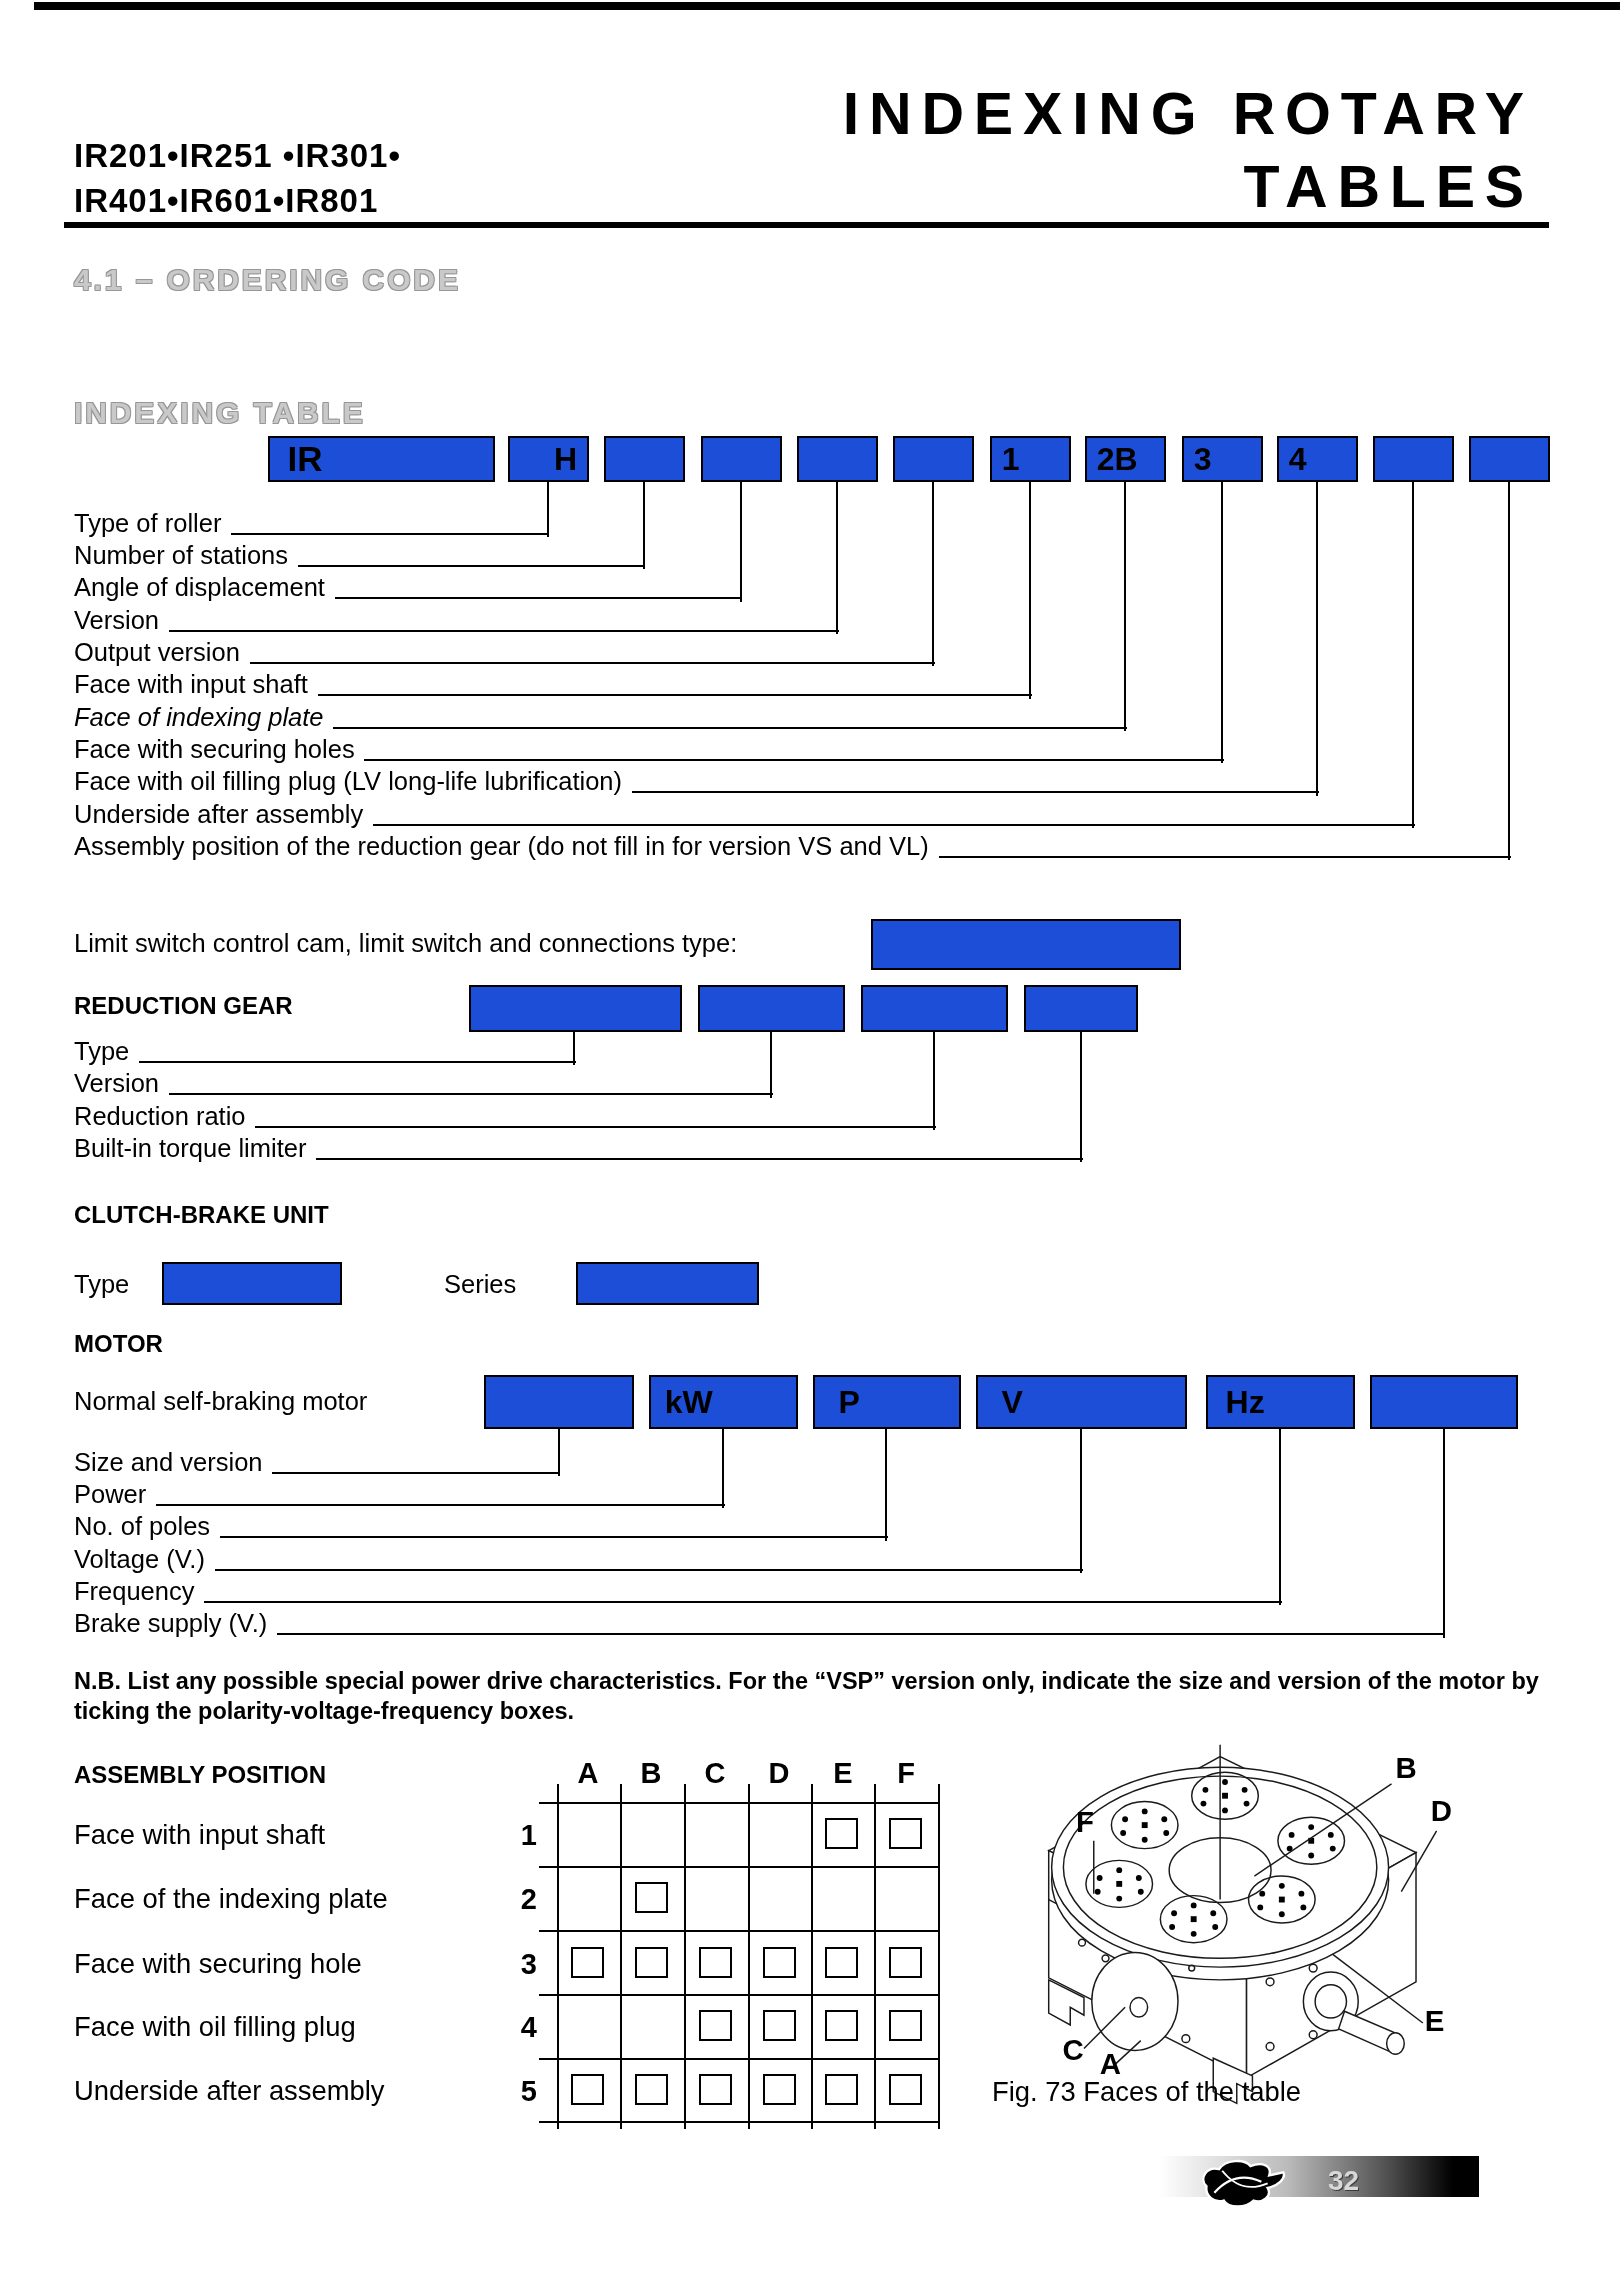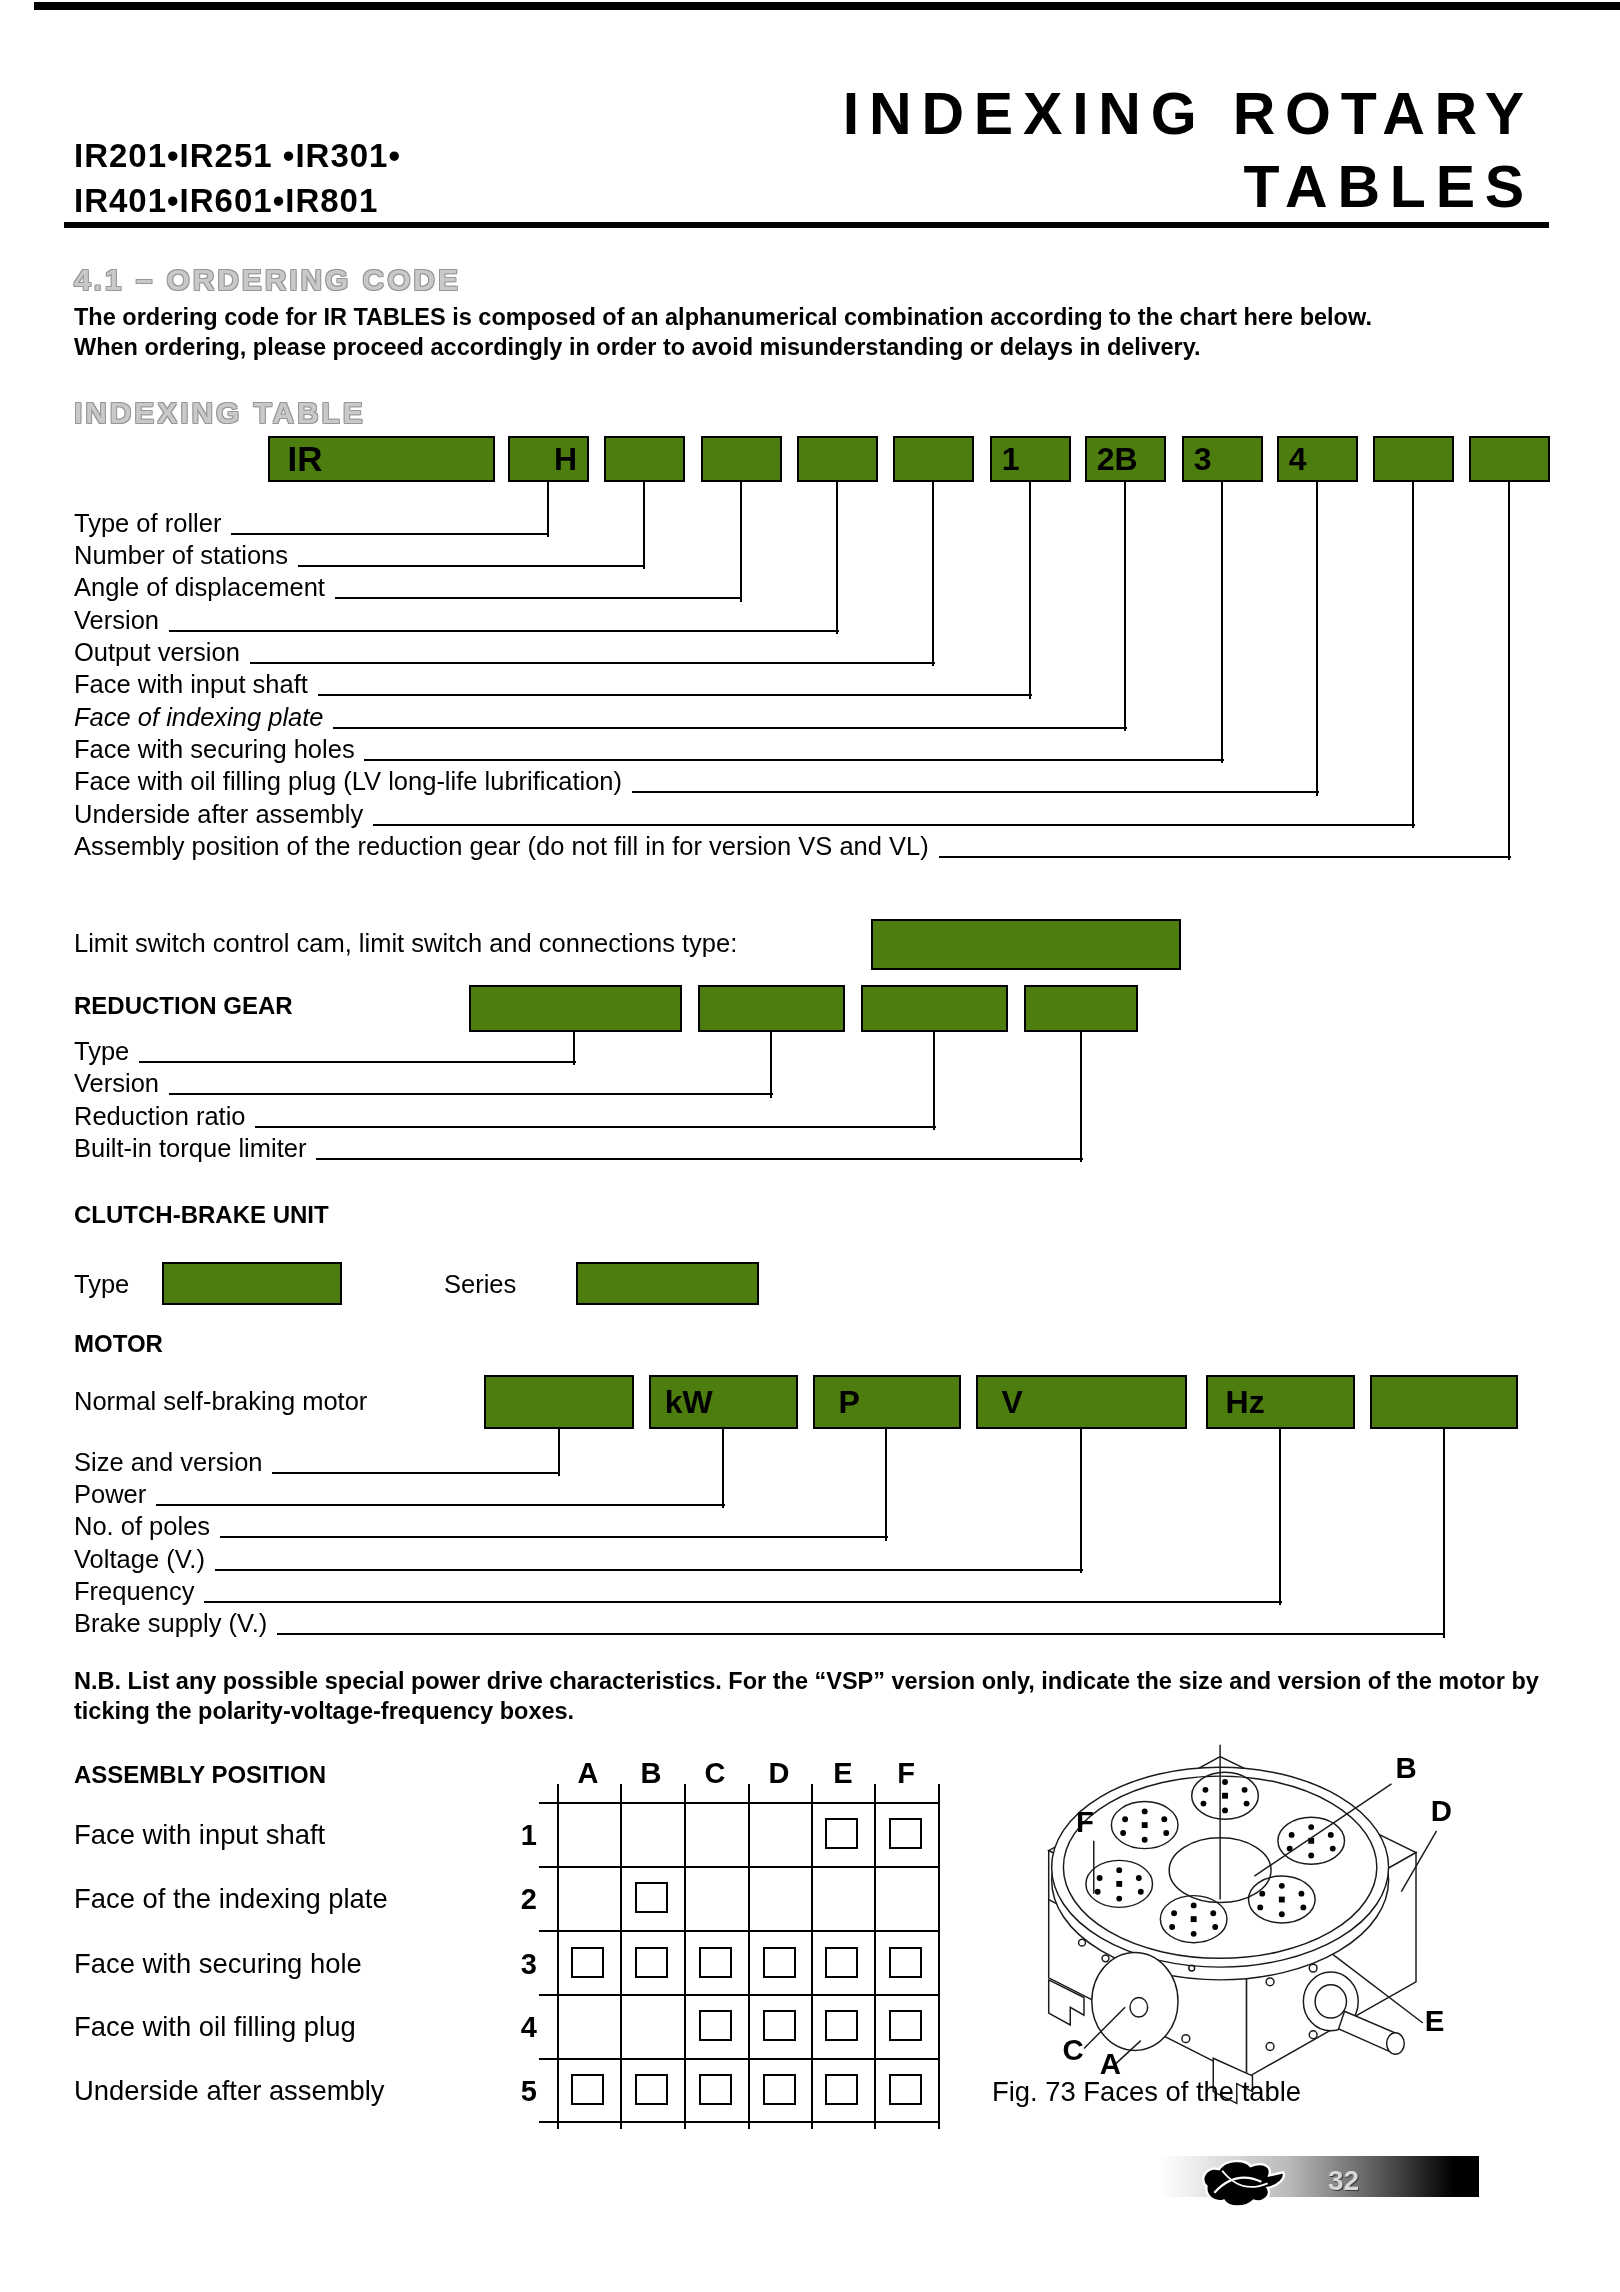--- a/index.html
+++ b/index.html
@@ -8,21 +8,21 @@
   .abs{position:absolute;}
   .bar{background:#000;}
   
   .models{left:74px;top:133px;font-size:33px;font-weight:bold;line-height:45px;letter-spacing:1px;}
   .bigtitle{right:86px;top:78px;text-align:right;font-size:59px;font-weight:bold;line-height:73px;letter-spacing:9.8px;}
   .grayhead{font-weight:bold;font-size:30px;letter-spacing:2.9px;color:#c9c9c9;
             text-shadow:1px 1px 0 #979797,-1px -1px 0 #979797,1px -1px 0 #979797,-1px 1px 0 #979797;}
   .blackhead{font-weight:bold;font-size:24px;letter-spacing:0px;}
   .para{font-size:23.5px;font-weight:bold;line-height:30px;}
   
-  .cbox{position:absolute;border:2.9px solid #000;background:#4d7c0f;box-sizing:border-box;
+  .cbox{position:absolute;border:2.9px solid #000;background:#1d4ed8;box-sizing:border-box;
         display:flex;align-items:center;padding:0 9.8px;font-weight:bold;font-size:32px;}
   .cbox.right{justify-content:flex-end;}
   
   .code-label-row{position:absolute;display:flex;align-items:flex-end;height:27.4px;font-size:25.5px;line-height:27.4px;white-space:nowrap;}
   .lline{flex:1;border-bottom:2px solid #000;margin:0 0 2.9px 9.8px;}
   .vline{position:absolute;width:2px;background:#000;}
   .plain-label{position:absolute;font-size:25.5px;line-height:29px;white-space:nowrap;}
   
   .gv{position:absolute;width:2px;background:#000;}
   .gh{position:absolute;height:2px;background:#000;}
@@ -48,24 +48,20 @@
     <div>IR201•IR251 •IR301•</div>
     <div>IR401•IR601•IR801</div>
   </div>
   <div class="abs bigtitle">
     <div>INDEXING ROTARY</div>
     <div>TABLES</div>
   </div>
   <div class="abs bar" style="left:64px;top:222px;width:1485px;height:5.9px;"></div>
 
   <div class="abs grayhead" style="left:74px;top:263px;">4.1 – ORDERING CODE</div>
-  <div class="abs para" style="left:74px;top:302px;width:1490px;">
-    <div>The ordering code for IR TABLES is composed of an alphanumerical combination according to the chart here below.</div>
-    <div>When ordering, please proceed accordingly in order to avoid misunderstanding or delays in delivery.</div>
-  </div>
 
   <div class="abs grayhead" style="left:74px;top:396px;">INDEXING TABLE</div>
 
   <div class="cbox" style="left:268px;top:436px;width:227px;height:46px;font-size:35px;padding-left:17.6px;">IR</div>
   <div class="cbox right" style="left:508px;top:436px;width:81px;height:46px;">H</div>
   <div class="cbox" style="left:604px;top:436px;width:81px;height:46px;"></div>
   <div class="cbox" style="left:701px;top:436px;width:81px;height:46px;"></div>
   <div class="cbox" style="left:797px;top:436px;width:81px;height:46px;"></div>
   <div class="cbox" style="left:893px;top:436px;width:81px;height:46px;"></div>
   <div class="cbox" style="left:990px;top:436px;width:81px;height:46px;">1</div>

